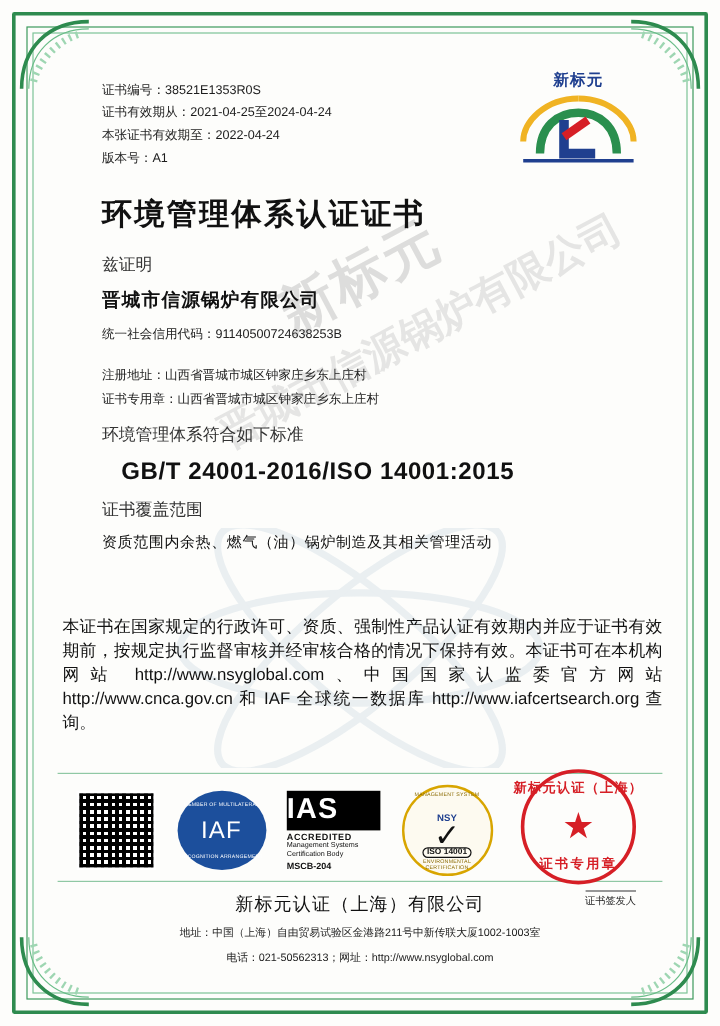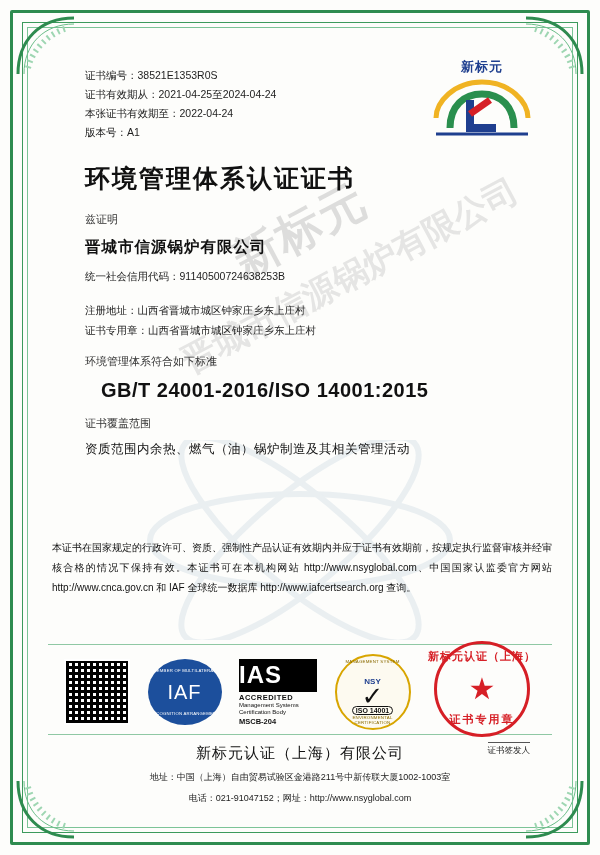--- a/index.html
+++ b/index.html
@@ -115,21 +115,21 @@
     position: absolute;
     left: 45px;
     top: 118px;
     font-size: 25px;
     font-weight: bold;
     color: #111;
     letter-spacing: 2px;
   }
 
   .sec-label {
-    font-size: 11px;
+    font-size: 14px;
     color: #333;
   }
   .company {
     font-size: 15.5px;
     font-weight: bold;
     color: #111;
     letter-spacing: 1px;
   }
   .line {
     font-size: 10.5px;
@@ -168,23 +168,23 @@
   .scope {
     font-size: 12.5px;
     color: #111;
     margin-top: 10px;
     letter-spacing: 0.5px;
   }
 
   .notice {
     position: absolute;
     left: 12px;
-    top: 494px;
+    top: 468px;
     width: 500px;
-    font-size: 10px;
+    font-size: 14px;
     line-height: 20px;
     color: #111;
     text-align: justify;
   }
 
   .seps {
     position: absolute;
     left: 8px;
     right: 8px;
     top: 600px;
@@ -474,17 +474,17 @@
         <div class="stamp-star">★</div>
         <div class="stamp-bot">证书专用章</div>
         <div class="stamp-sign">证书签发人</div>
       </div>
 
     </div>
 
     <div class="footer">
       <div class="org">新标元认证（上海）有限公司</div>
       <div class="addr">地址：中国（上海）自由贸易试验区金港路211号中新传联大厦1002-1003室</div>
-      <div class="tel">电话：021-91047152；网址：http://www.nsyglobal.com</div>
+      <div class="tel">电话：021-50562313；网址：http://www.nsyglobal.com</div>
     </div>
 
   </div>
 </div>
 
 </body></html>

